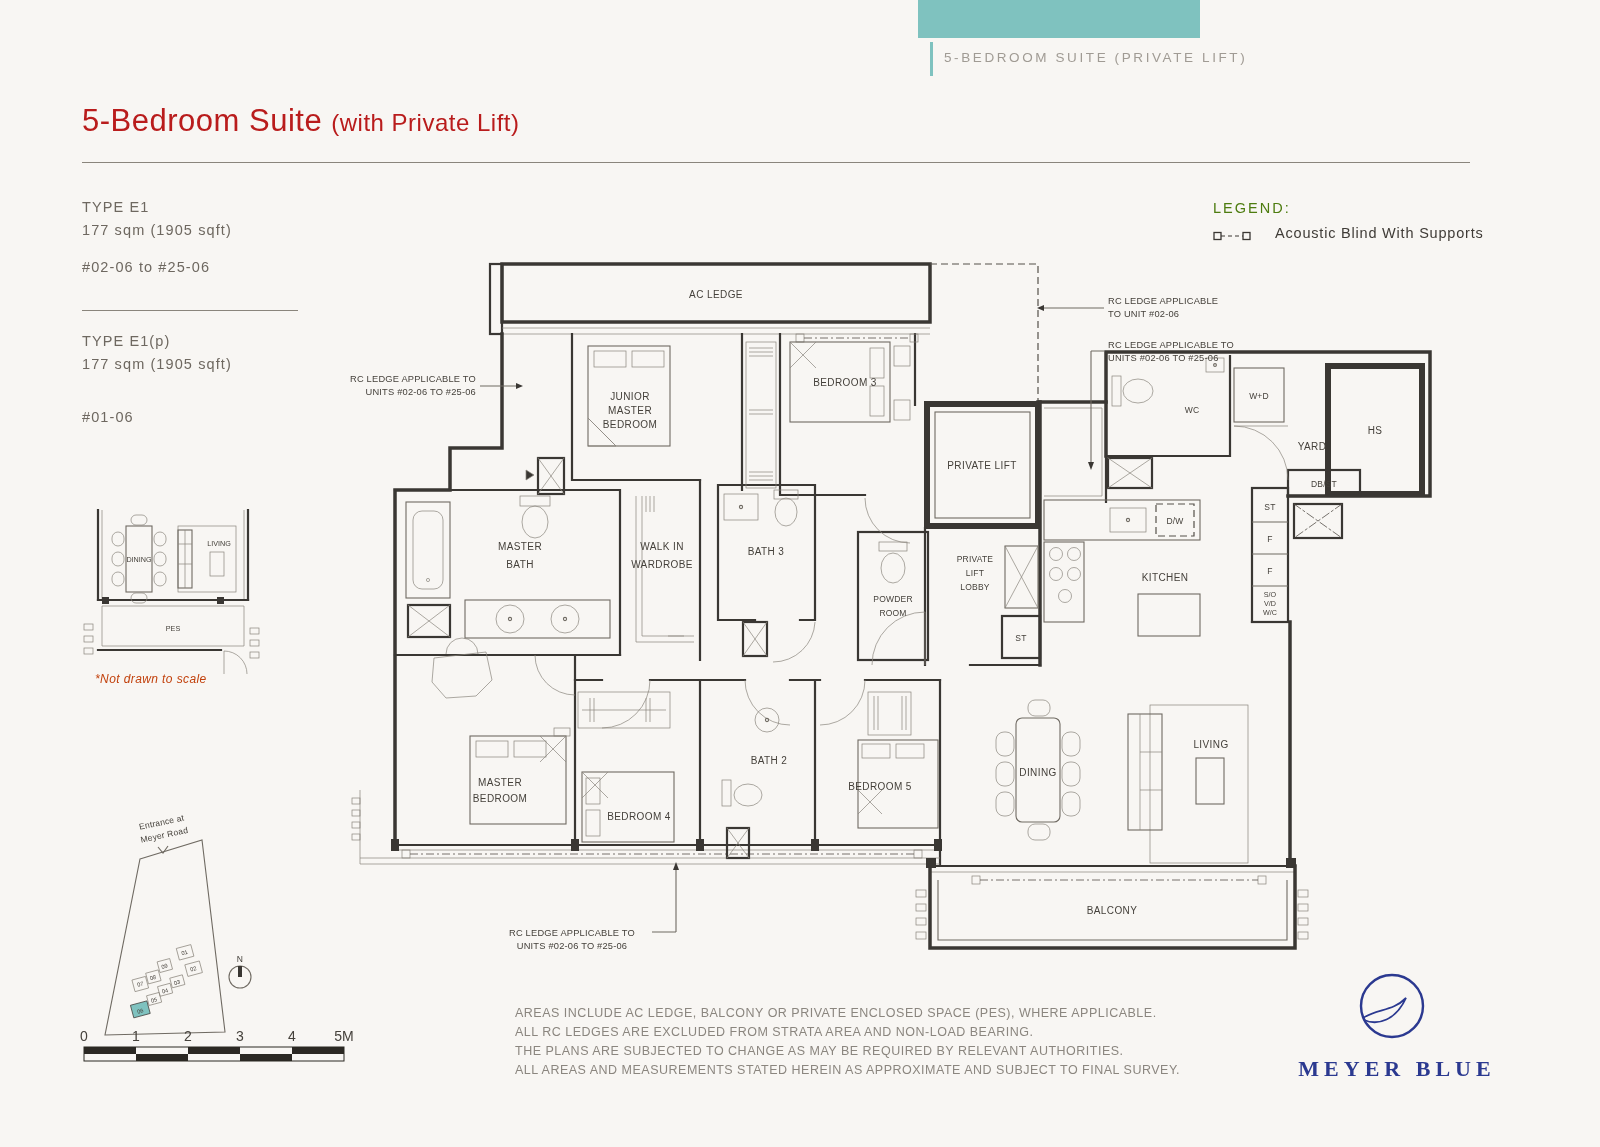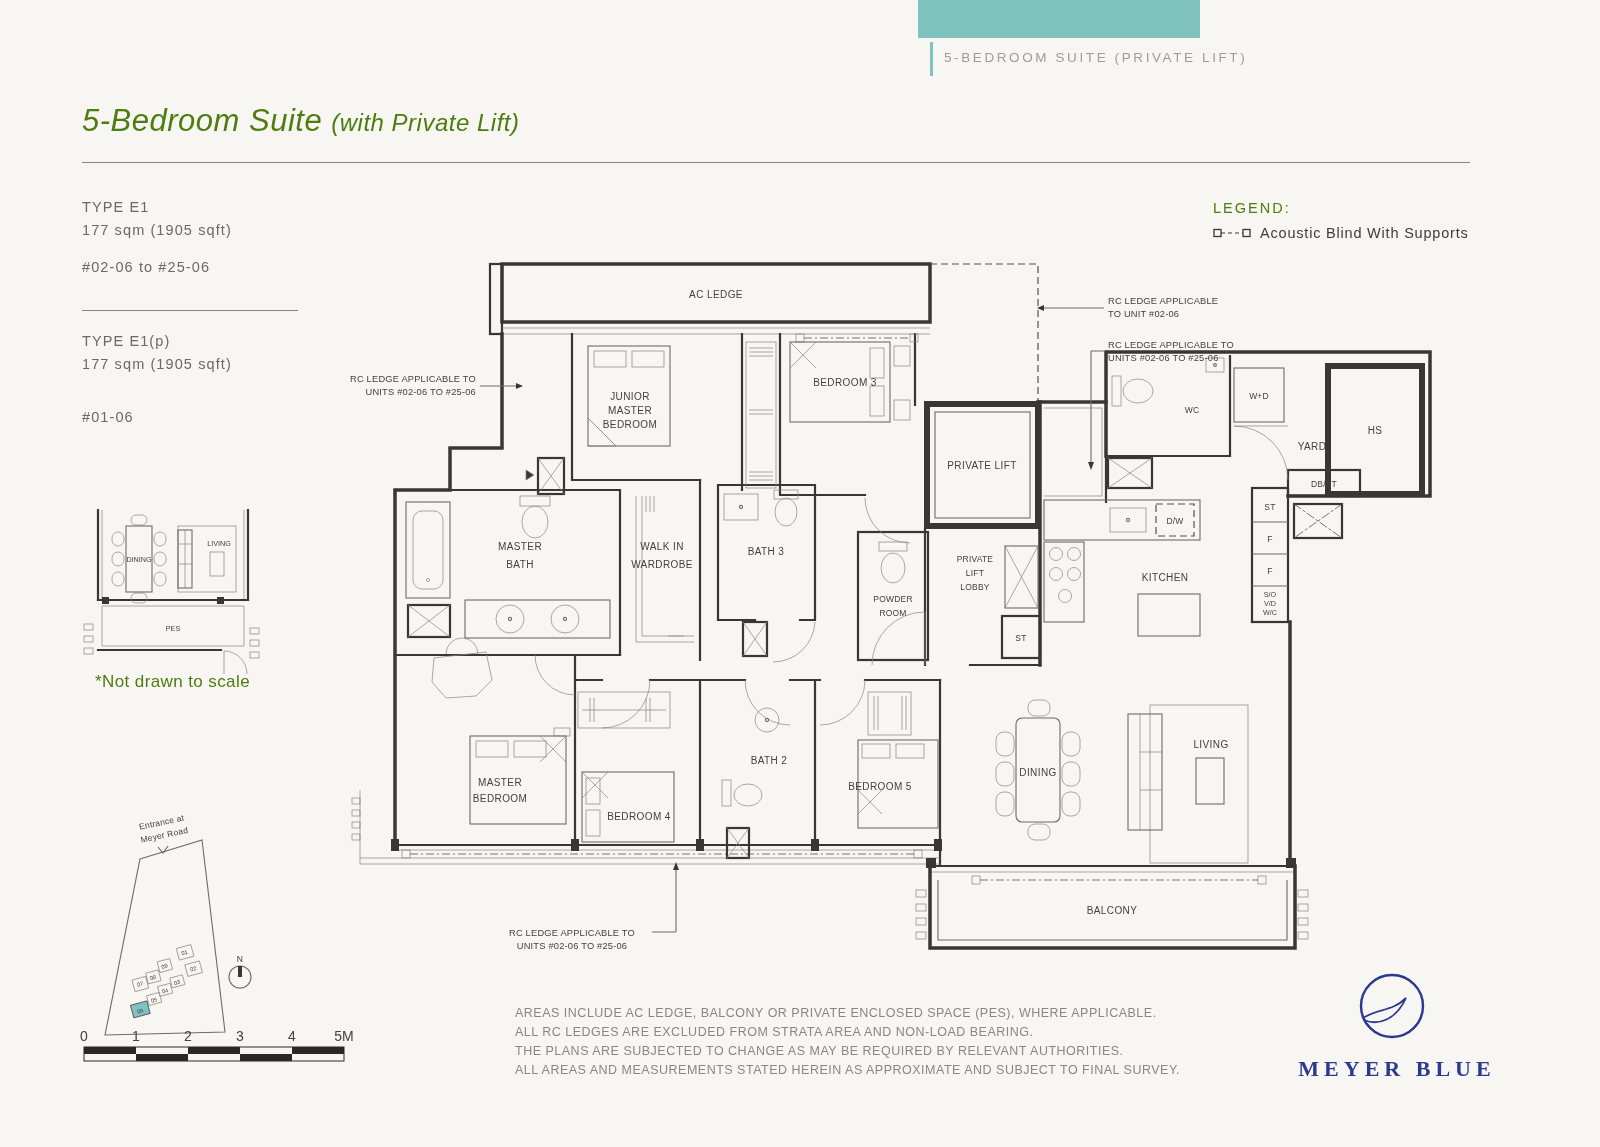--- a/index.html
+++ b/index.html
@@ -3,35 +3,35 @@
 <meta charset="utf-8">
 <style>
   html,body{margin:0;padding:0;background:#f8f6f3;}
   .page{position:relative;width:1600px;height:1147px;background:#f8f6f3;
         font-family:"Liberation Sans",sans-serif;overflow:hidden;color:#4a453f;}
   .abs{position:absolute;}
   
   .tab-block{left:918px;top:0;width:282px;height:38px;background:#7fc2bf;}
   .tab-bar{left:930px;top:42px;width:3px;height:34px;background:#7fc2bf;}
   .tab-label{left:944px;top:50px;font-size:13.5px;letter-spacing:2.6px;color:#a09b94;}
-  .page-title{left:82px;top:103px;font-size:31px;color:#4d7c0f;letter-spacing:.5px;font-weight:400;font-style:italic;}
+  .page-title{left:82px;top:103px;font-size:31px;color:#b91c1c;letter-spacing:.5px;font-weight:400;}
   .page-title .suffix{font-size:24px;}
   .title-rule{left:82px;top:162px;width:1388px;height:0;border-top:1.5px solid #8a857c;}
   
   .info{font-size:14.5px;letter-spacing:1.1px;color:#6e6860;line-height:23px;}
   .i1{left:82px;top:196px;}
   .i2{left:82px;top:256px;}
   .rule2{left:82px;top:310px;width:216px;border-top:1px solid #8a857c;height:0;}
   .i3{left:82px;top:330px;}
   .i4{left:82px;top:406px;}
-  .scale-note{left:95px;top:672px;font-size:17px;color:#4d7c0f;letter-spacing:.4px;}
+  .scale-note{left:95px;top:672px;font-size:12px;font-style:italic;color:#c2410c;letter-spacing:.4px;}
   
   .legend{left:1213px;top:200px;}
   .legend-h{font-size:14.5px;letter-spacing:2px;color:#4d7c0f;}
-  .legend-row{margin-top:9px;display:flex;align-items:center;gap:9px;font-size:14.5px;letter-spacing:.8px;color:#3f3b36;}
+  .legend-row{margin-top:9px;display:flex;align-items:flex-end;gap:24px;font-size:14.5px;letter-spacing:.8px;color:#3f3b36;}
   
   .disclaimer{left:515px;top:1004px;font-size:12.5px;letter-spacing:.5px;line-height:19px;color:#8b867f;}
   
   .brand-name{left:1282px;top:1056px;width:230px;text-align:center;
      font-family:"Liberation Serif",serif;font-size:22px;letter-spacing:5px;color:#2b3990;font-weight:600;}
   
   svg text{font-family:"Liberation Sans",sans-serif;fill:#45413b;}
   .w4{stroke:#3a3733;stroke-width:3.5;fill:none;stroke-linecap:square;}
   .w2{stroke:#3a3733;stroke-width:2.2;fill:none;stroke-linecap:square;}
   .w6{stroke:#3a3733;stroke-width:6;fill:none;}

